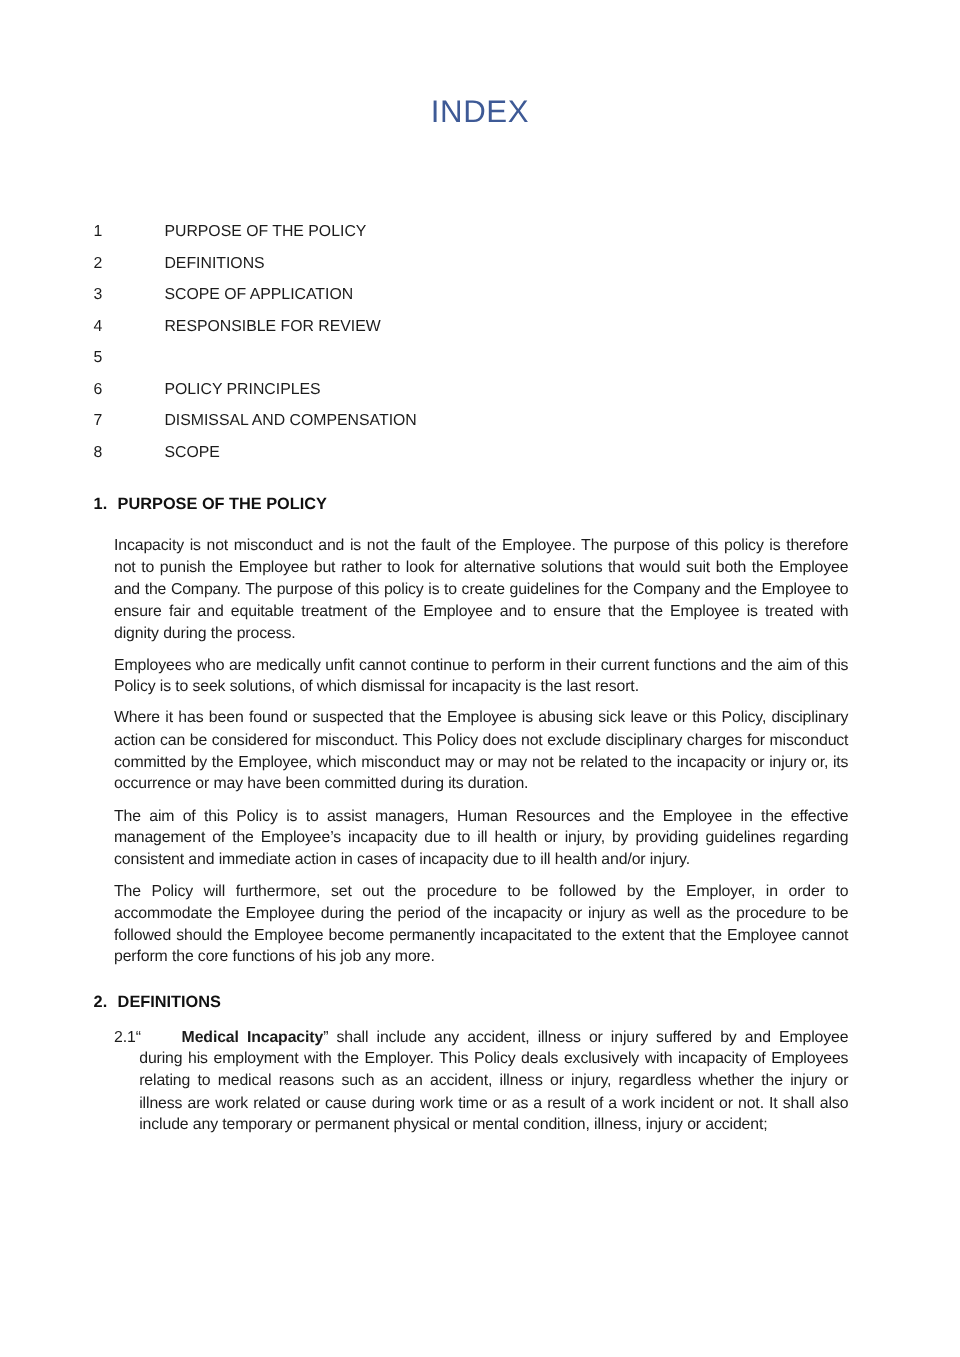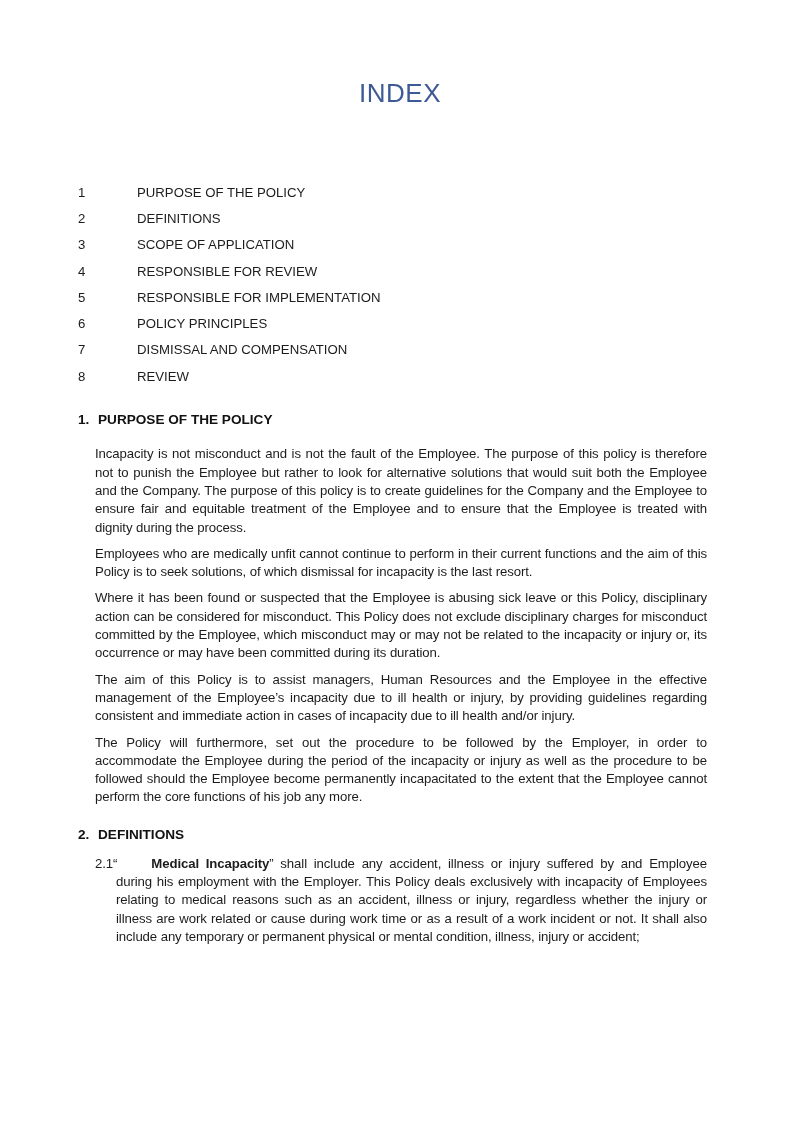--- a/index.html
+++ b/index.html
@@ -85,33 +85,32 @@
     <div class="idx-row">
       <span class="idx-num">3</span>
       <span class="idx-label">SCOPE OF APPLICATION</span>
     </div>
     <div class="idx-row">
       <span class="idx-num">4</span>
       <span class="idx-label">RESPONSIBLE FOR REVIEW</span>
     </div>
     <div class="idx-row">
       <span class="idx-num">5</span>
-      <span class="idx-label">RESPONSIBLE FOR IMPLEMENTATION</span>
     </div>
     <div class="idx-row">
       <span class="idx-num">6</span>
       <span class="idx-label">POLICY PRINCIPLES</span>
     </div>
     <div class="idx-row">
       <span class="idx-num">7</span>
       <span class="idx-label">DISMISSAL AND COMPENSATION</span>
     </div>
     <div class="idx-row">
       <span class="idx-num">8</span>
-      <span class="idx-label">REVIEW</span>
+      <span class="idx-label">SCOPE</span>
     </div>
   </div>
 
   <div class="section-heading">
     <span class="sec-num">1.</span>
     <span class="sec-title">PURPOSE OF THE POLICY</span>
   </div>
 
   <div class="body-block">
     <p class="first">Incapacity is not misconduct and is not the fault of the Employee. The purpose of this policy is therefore not to punish the Employee but rather to look for alternative solutions that would suit both the Employee and the Company. The purpose of this policy is to create guidelines for the Company and the Employee to ensure fair and equitable treatment of the Employee and to ensure that the Employee is treated with dignity during the process.</p>

